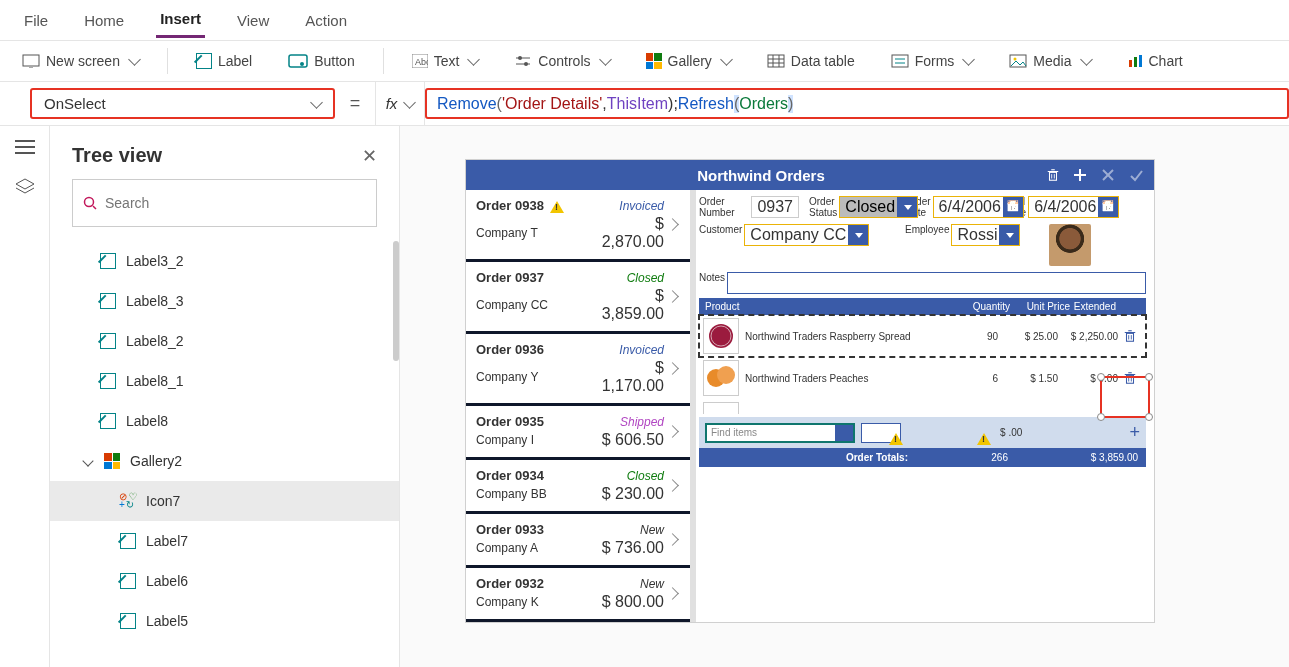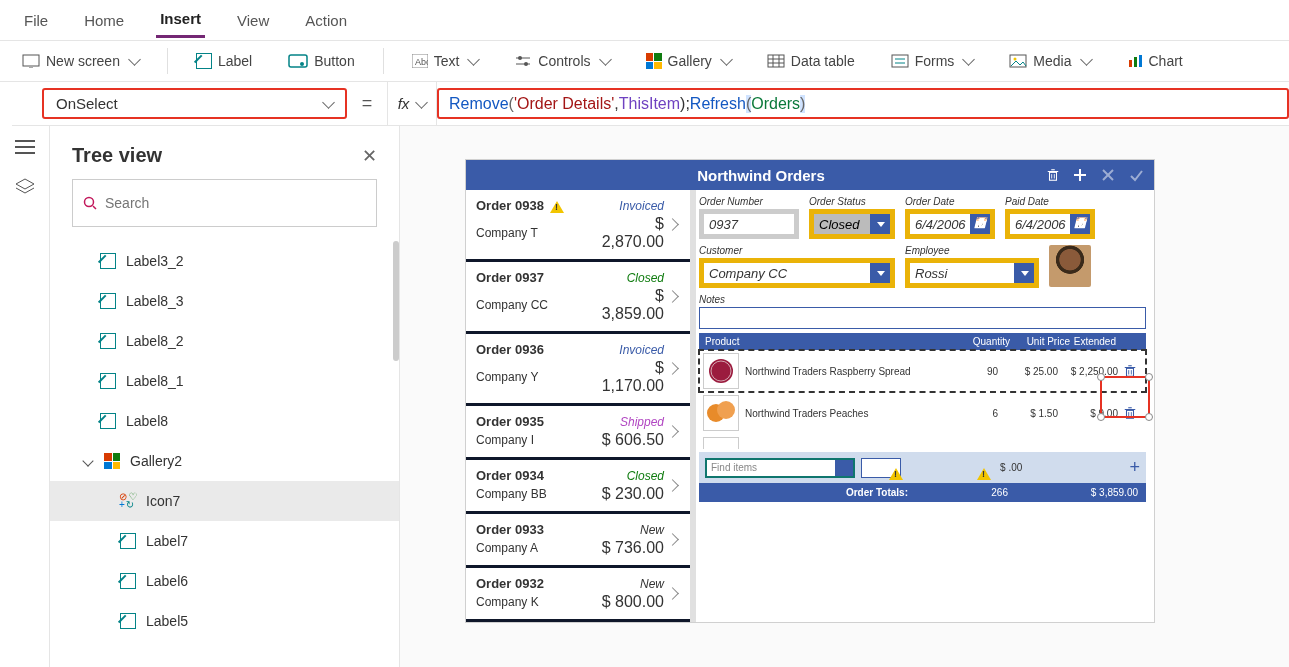--- a/index.html
+++ b/index.html
@@ -11,21 +11,21 @@
 .menu-bar .item.active { font-weight: 600; color: #222; border-bottom: 3px solid #742774; }
 
 
 .ribbon { display: flex; align-items: center; height: 42px; border-top: 1px solid #e5e5e5; border-bottom: 1px solid #e5e5e5; padding: 0 14px; gap: 20px; font-size: 14px; color: #444; }
 .ribbon .rgroup { display: flex; align-items: center; gap: 6px; padding: 4px 8px; cursor: pointer; }
 .ribbon .sep { width: 1px; height: 26px; background: #e0e0e0; }
 .ribbon svg { flex-shrink: 0; }
 .chev { width: 9px; height: 9px; border-right: 1.2px solid #666; border-bottom: 1.2px solid #666; transform: rotate(45deg); margin-left: 4px; margin-top: -3px; }
 
 
-.formula-row { display: flex; align-items: stretch; height: 44px; border-bottom: 1px solid #e5e5e5; margin-left: 12px; }
+.formula-row { display: flex; align-items: stretch; height: 44px; border-bottom: 1px solid #e5e5e5; }
 .prop-select { width: 305px; margin: 6px 0 6px 30px; border: 2px solid #e63223; border-radius: 3px; display: flex; align-items: center; padding: 0 12px; font-size: 15px; background: #fff; }
 .prop-select .chev { margin-left: auto; }
 .eq { display: flex; align-items: center; justify-content: center; width: 40px; font-size: 18px; color: #555; }
 .fx-box { display: flex; align-items: center; width: 50px; border-left: 1px solid #e5e5e5; border-right: 1px solid #e5e5e5; justify-content: center; font-style: italic; font-size: 15px; gap: 4px; }
 .formula-input { flex: 1; display: flex; align-items: center; padding: 0 10px; margin: 6px 0; border: 2px solid #e63223; border-radius: 3px; font-family: Consolas, monospace; font-size: 16px; }
 .formula-input .kw { color: #1358c2; }
 .formula-input .str { color: #a31515; }
 .formula-input .id { color: #6f42c1; }
 .formula-input .src { color: #0a793a; }
 .formula-input .paren { color: #666; }
@@ -76,23 +76,23 @@
 .order-row .stat { text-align: right; font-size: 12px; font-weight: 500; font-style: italic; }
 .order-row .amt { grid-column: 2; text-align: right; font-size: 16px; }
 .order-row .arr { grid-column: 3; grid-row: 1/3; display:flex; align-items:center; justify-content:center; }
 .order-row .arr::before { content:""; width:8px; height:8px; border-right:1.5px solid #888; border-top:1.5px solid #888; transform:rotate(45deg); }
 .c-invoiced { color: #3a5ba8; } .c-closed { color: #107c10; } .c-shipped { color: #b146c2; } .c-new { color: #333; }
 .warn-tri { display:inline-block; width:0; height:0; border-left:7px solid transparent; border-right:7px solid transparent; border-bottom:12px solid #f2c500; margin-left:6px; vertical-align:middle; position:relative; }
 .warn-tri::after { content:"!"; position:absolute; left:-2px; top:1px; font-size:9px; color:#333; font-weight:bold; }
 
 .detail-pane { flex: 1; padding: 6px 8px; font-size: 11px; }
 .frow { display: flex; gap: 10px; margin-bottom: 6px; }
-.fld { display: flex; flex-direction: column; gap: 2px; font-style: italic; }
+.fld { display: flex; flex-direction: row; gap: 2px; }
 .fld label { font-size: 10px; color: #333; }
-.fld .inp { border: 5px solid #eab308; height: 30px; display:flex; align-items:center; padding:0 5px; background:#fff; font-size:13px; }
+.fld .inp { border: 1px solid #eab308; height: 22px; display:flex; align-items:center; padding:0 5px; background:#fff; font-size:16px; }
 .fld .inp.ro { border-color:#ccc; }
 .fld .inp.sel { position:relative; padding-right:22px; }
 .fld .inp.sel::after { content:""; position:absolute; right:0; top:0; width:20px; height:100%; background:#3a5ba8; }
 .fld .inp.sel::before { content:""; position:absolute; right:5px; top:8px; width:0; height:0; border-left:4px solid transparent; border-right:4px solid transparent; border-top:5px solid #fff; z-index:1; }
 .fld .inp.cal::after { content:""; position:absolute; right:0; top:0; width:20px; height:100%; background:#3a5ba8; }
 .fld .inp.cal { padding-right:22px; position:relative; }
 .fld .inp.cal::before { content:"📅"; position:absolute; right:3px; top:3px; font-size:11px; z-index:1; filter:brightness(3); }
 .fld .inp.closed { background:#bbb; color:#000; }
 .avatar { width: 42px; height: 42px; background: radial-gradient(circle at 50% 35%, #8a5a3a 30%, #3a2a1a 32% 40%, #c49a6c 42%); border-radius:2px; }
 

